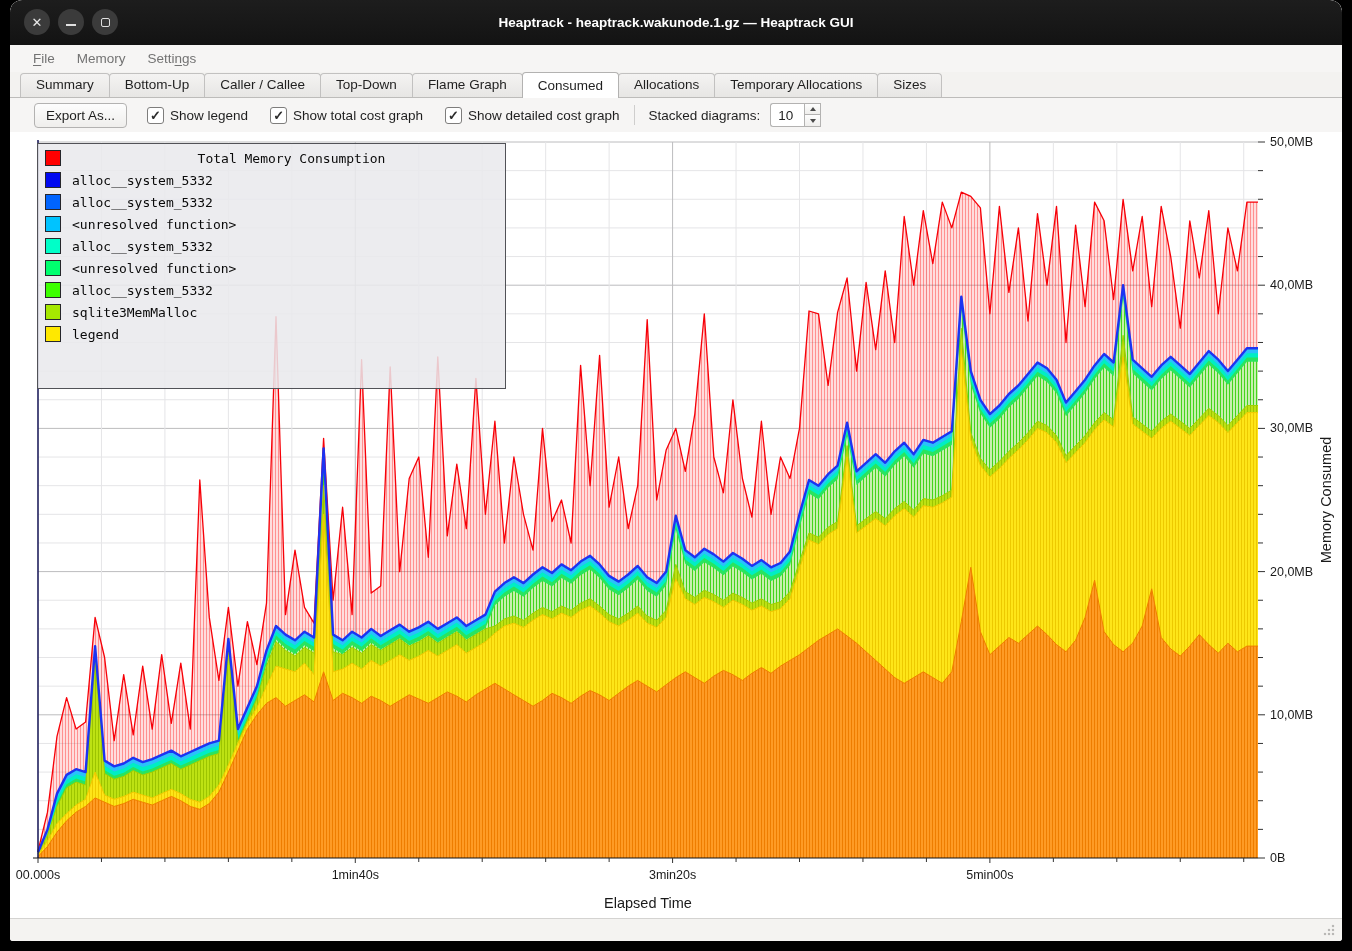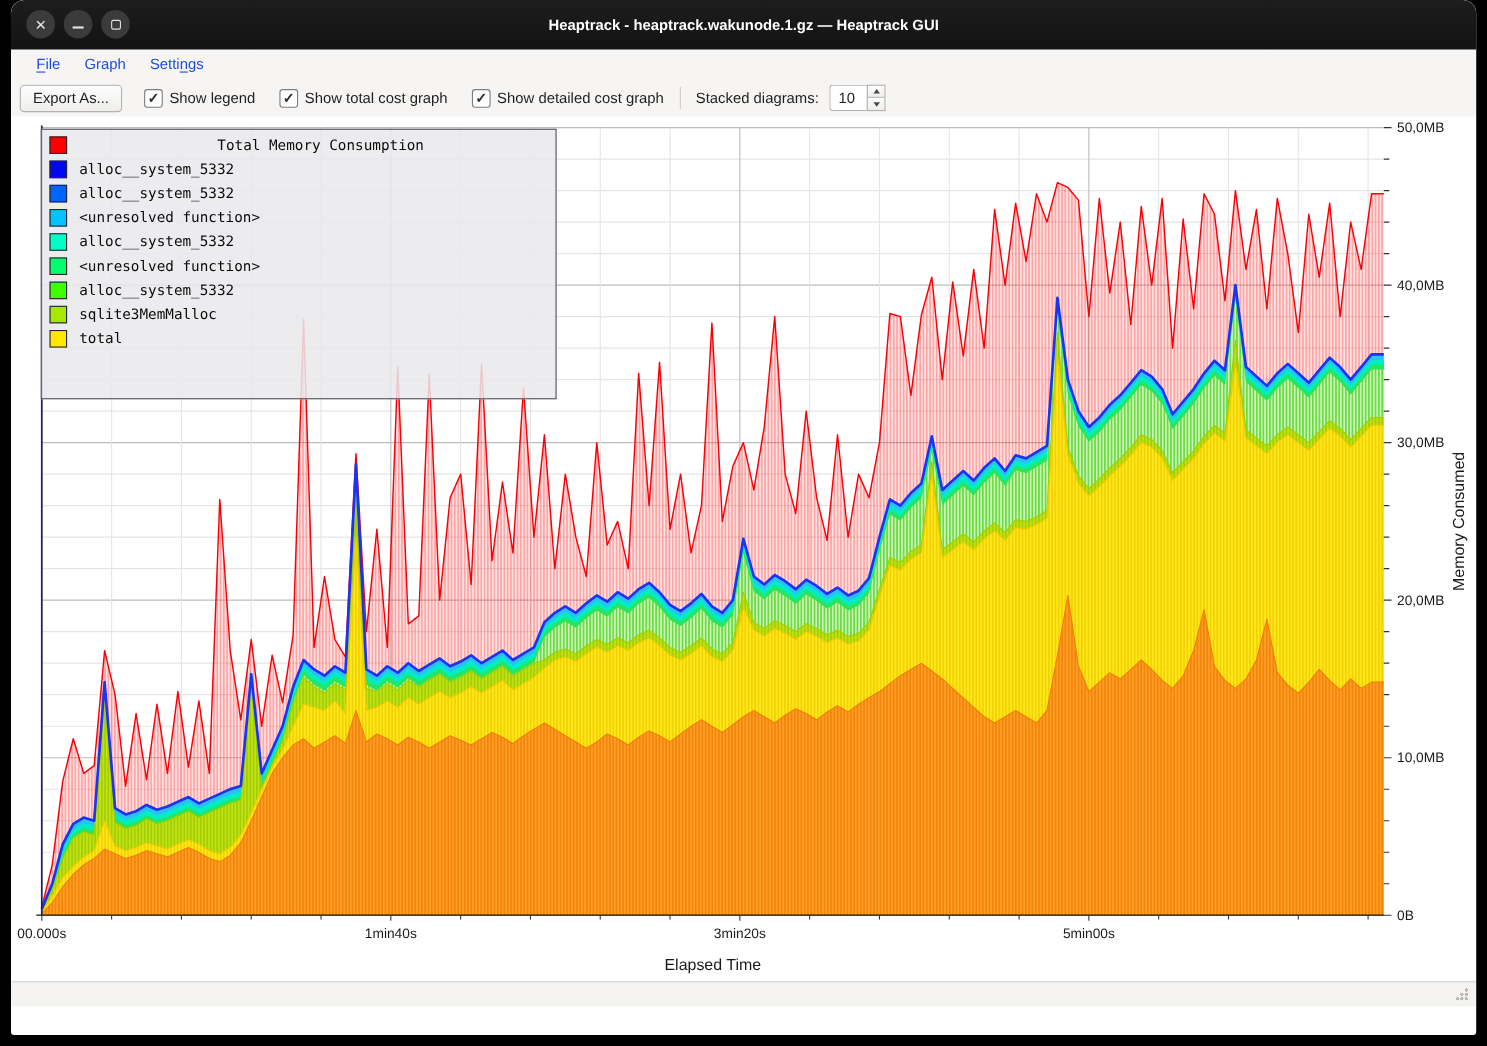--- a/index.html
+++ b/index.html
@@ -12,32 +12,32 @@
               border-radius:12px 12px 0 0; }
   .winbtns { position:absolute; left:14px; top:9px; display:flex; gap:8px; }
   .winbtn { width:26px; height:26px; border-radius:50%; background:#3b3b3b; color:#e8e8e8;
             display:flex; align-items:center; justify-content:center; font-size:13px; cursor:default; }
   .winbtn .sq { width:9px; height:9px; border:1.5px solid #e0e0e0; border-radius:2px; }
   .winbtn .mn { width:10px; height:2px; background:#e0e0e0; margin-top:6px; }
   #title-text { position:absolute; left:0; right:0; top:0; height:45px; line-height:45px;
                 text-align:center; color:#fff; font-weight:bold; font-size:13.5px; }
   
   #menubar { height:27px; background:#f6f5f4; display:flex; align-items:center; padding-left:12px; }
-  .menu-item { font-size:13.5px; color:#1d4ed8; padding:2px 11px; cursor:default; }
+  .menu-item { font-size:13.5px; color:#737373; padding:2px 11px; cursor:default; }
   .menu-item u { text-decoration:underline; text-underline-offset:2px; }
   
   #tabbar { height:26px; background:#f3f2f0; display:flex; align-items:flex-end;
             padding-left:10px; border-bottom:1px solid #bdbcba; }
   .tab { font-size:13.5px; color:#1f1f1f; padding:3px 15px 4px 15px; margin-right:-1px;
          background:linear-gradient(#f4f3f2,#e7e6e4); border:1px solid #c2c1c0;
          border-bottom:none; border-radius:4px 4px 0 0; height:24px; white-space:nowrap; }
   .tab.active { background:#fff; height:26px; padding-top:5px; position:relative; z-index:2;
                 border-color:#b3b2b1; margin-bottom:-1px; }
   
-  #toolbar { height:34px; background:#f6f5f4; display:flex; align-items:center; padding-left:8px; gap:10px; }
+  #toolbar { height:34px; background:#f6f5f4; display:flex; align-items:center; padding-left:24px; gap:10px; }
   #export-btn { font-size:13.5px; padding:4px 11px; background:linear-gradient(#fdfdfd,#efeeec);
                 border:1px solid #b3b2b1; border-radius:4px; color:#1f1f1f; }
   .chk { display:flex; align-items:center; gap:6px; font-size:13.5px; color:#1f1f1f; margin-left:4px; }
   .chk .box { width:17px; height:17px; background:#fff; border:1px solid #7e7d7c; border-radius:3px;
               display:flex; align-items:center; justify-content:center; font-size:13px;
               font-weight:bold; color:#2d2d2d; }
   .vsep { width:1px; height:20px; background:#cfcecd; margin:0 4px; }
   #spin-wrap { display:flex; align-items:center; }
   #spin-field { width:34px; height:24px; background:#fff; border:1px solid #b3b2b1;
                 border-right:none; border-radius:3px 0 0 3px; font-size:13.5px; color:#1f1f1f;
@@ -86,24 +86,35 @@
         </div>
       <div class="winbtn">
           <span class="sq"></span>
         </div>
     </div>
     <div id="title-text">Heaptrack - heaptrack.wakunode.1.gz — Heaptrack GUI</div>
   </div>
 
   <div id="menubar">
       <div class="menu-item"><u>F</u>ile</div>
-      <div class="menu-item">Graph</div>
+      <div class="menu-item">Memory</div>
       <div class="menu-item">Setti<u>n</u>gs</div>
     </div>
 
+  <div id="tabbar">
+      <div class="tab">Summary</div>
+      <div class="tab">Bottom-Up</div>
+      <div class="tab">Caller / Callee</div>
+      <div class="tab">Top-Down</div>
+      <div class="tab">Flame Graph</div>
+      <div class="tab active">Consumed</div>
+      <div class="tab">Allocations</div>
+      <div class="tab">Temporary Allocations</div>
+      <div class="tab">Sizes</div>
+    </div>
 
   <div id="toolbar">
     <button id="export-btn">Export As...</button>
     <span id="chk-container" style="display:flex;align-items:center;gap:18px;margin-left:6px;">
         <span class="chk">
           <span class="box">✓</span>
           <span>Show legend</span>
         </span>
         <span class="chk">
           <span class="box">✓</span>
@@ -299,21 +310,21 @@
         <div class="lg-row">
           <span class="lg-sq" style="background: rgb(61, 255, 0);"></span>
           <span>alloc__system_5332</span>
         </div>
         <div class="lg-row">
           <span class="lg-sq" style="background: rgb(166, 232, 0);"></span>
           <span>sqlite3MemMalloc</span>
         </div>
         <div class="lg-row">
           <span class="lg-sq" style="background: rgb(255, 232, 0);"></span>
-          <span>total</span>
+          <span>legend</span>
         </div>
       </div>
   </div>
 
   <div id="statusbar">
     <div id="grip"></div>
   </div>
 </div>
 
 </body></html>

